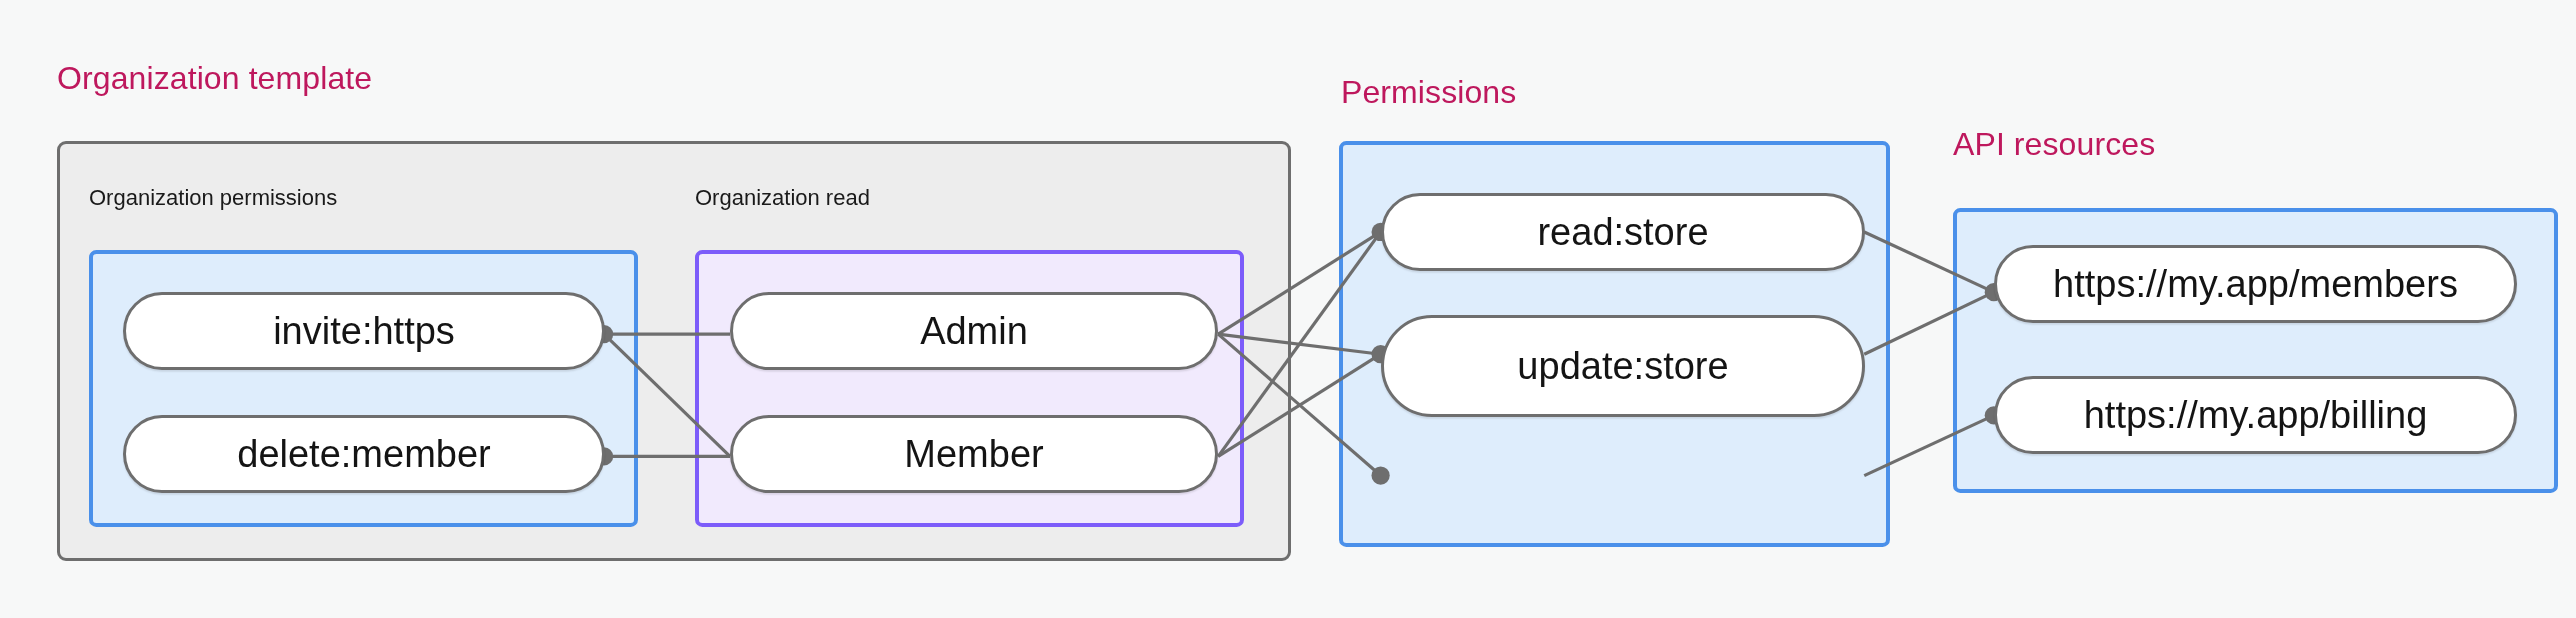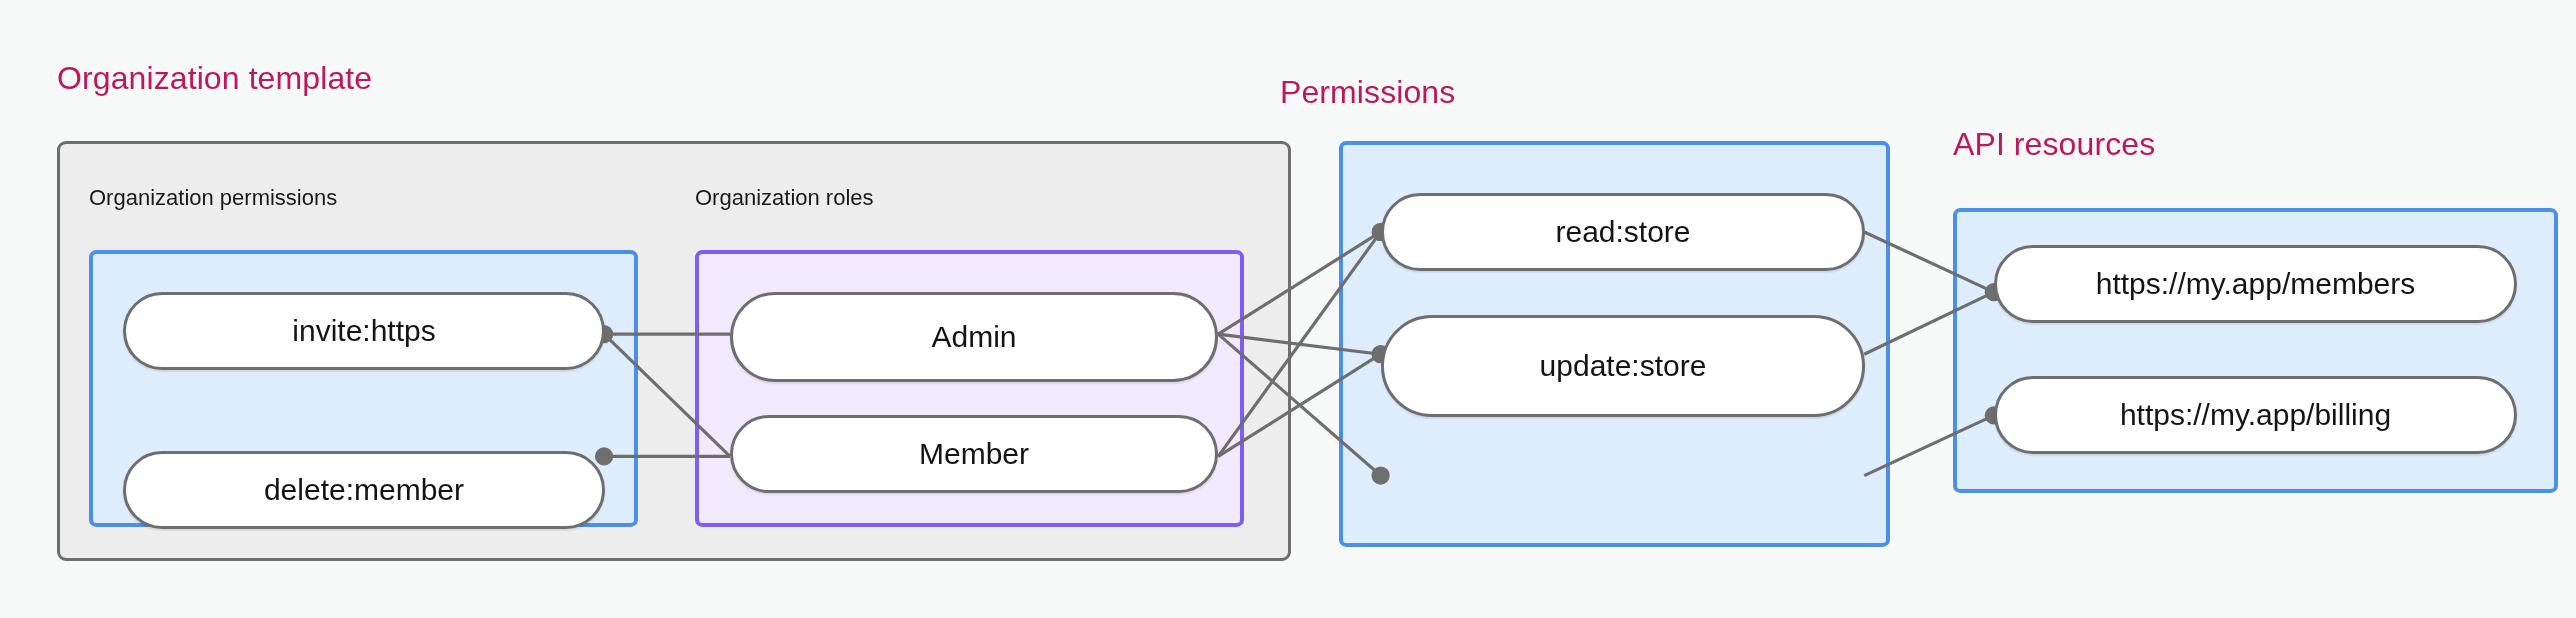--- a/index.html
+++ b/index.html
@@ -62,21 +62,21 @@
   
   .pill {
     position: absolute;
     box-sizing: border-box;
     background: #ffffff;
     border: 3.7px solid #6e6e6e;
     border-radius: 912px;
     display: flex;
     align-items: center;
     justify-content: center;
-    font-size: 30px;
+    font-size: 38px;
     color: #141414;
     white-space: nowrap;
     box-shadow: 0 1.8px 1.8px rgba(0,0,0,0.10);
     z-index: 3;
   }
 
   
   #edges {
     position: absolute;
     left: 0;
@@ -122,31 +122,31 @@
   <div class="group-title" style="left:57px; top:62px;">Organization template</div>
 
   <div class="outer-box" style="left:57px; top:141px; width:1234px; height:420px;"></div>
 
   <div class="sub-title" style="left:89px; top:187px;">Organization permissions</div>
 
   <div class="panel blue" style="left:89px; top:250px; width:549px; height:277px;"></div>
 
   <div class="pill" style="left:123px; top:292px; width:482px; height:78px;">invite:https</div>
 
-  <div class="pill" style="left:123px; top:415px; width:482px; height:78px;margin-top:36px;">delete:member</div>
+  <div class="pill" style="left:123px; top:415px; width:482px; height:78px;">delete:member</div>
 
-  <div class="sub-title" style="left:695px; top:187px;">Organization roles</div>
+  <div class="sub-title" style="left:695px; top:187px;">Organization read</div>
 
   <div class="panel purple" style="left:695px; top:250px; width:549px; height:277px;"></div>
 
-  <div class="pill" style="left:730px; top:292px; width:488px; height:90px;">Admin</div>
+  <div class="pill" style="left:730px; top:292px; width:488px; height:78px;">Admin</div>
 
   <div class="pill" style="left:730px; top:415px; width:488px; height:78px;">Member</div>
 
-  <div class="group-title" style="left:1280px; top:76px;">Permissions</div>
+  <div class="group-title" style="left:1341px; top:76px;">Permissions</div>
 
   <div class="panel blue" style="left:1339px; top:141px; width:551px; height:406px;"></div>
 
   <div class="pill" style="left:1381px; top:193px; width:484px; height:78px;">read:store</div>
 
   <div class="pill" style="left:1381px; top:315px; width:484px; height:102px;">update:store</div>
 
 
   <div class="group-title" style="left:1953px; top:128px;">API resources</div>
 

